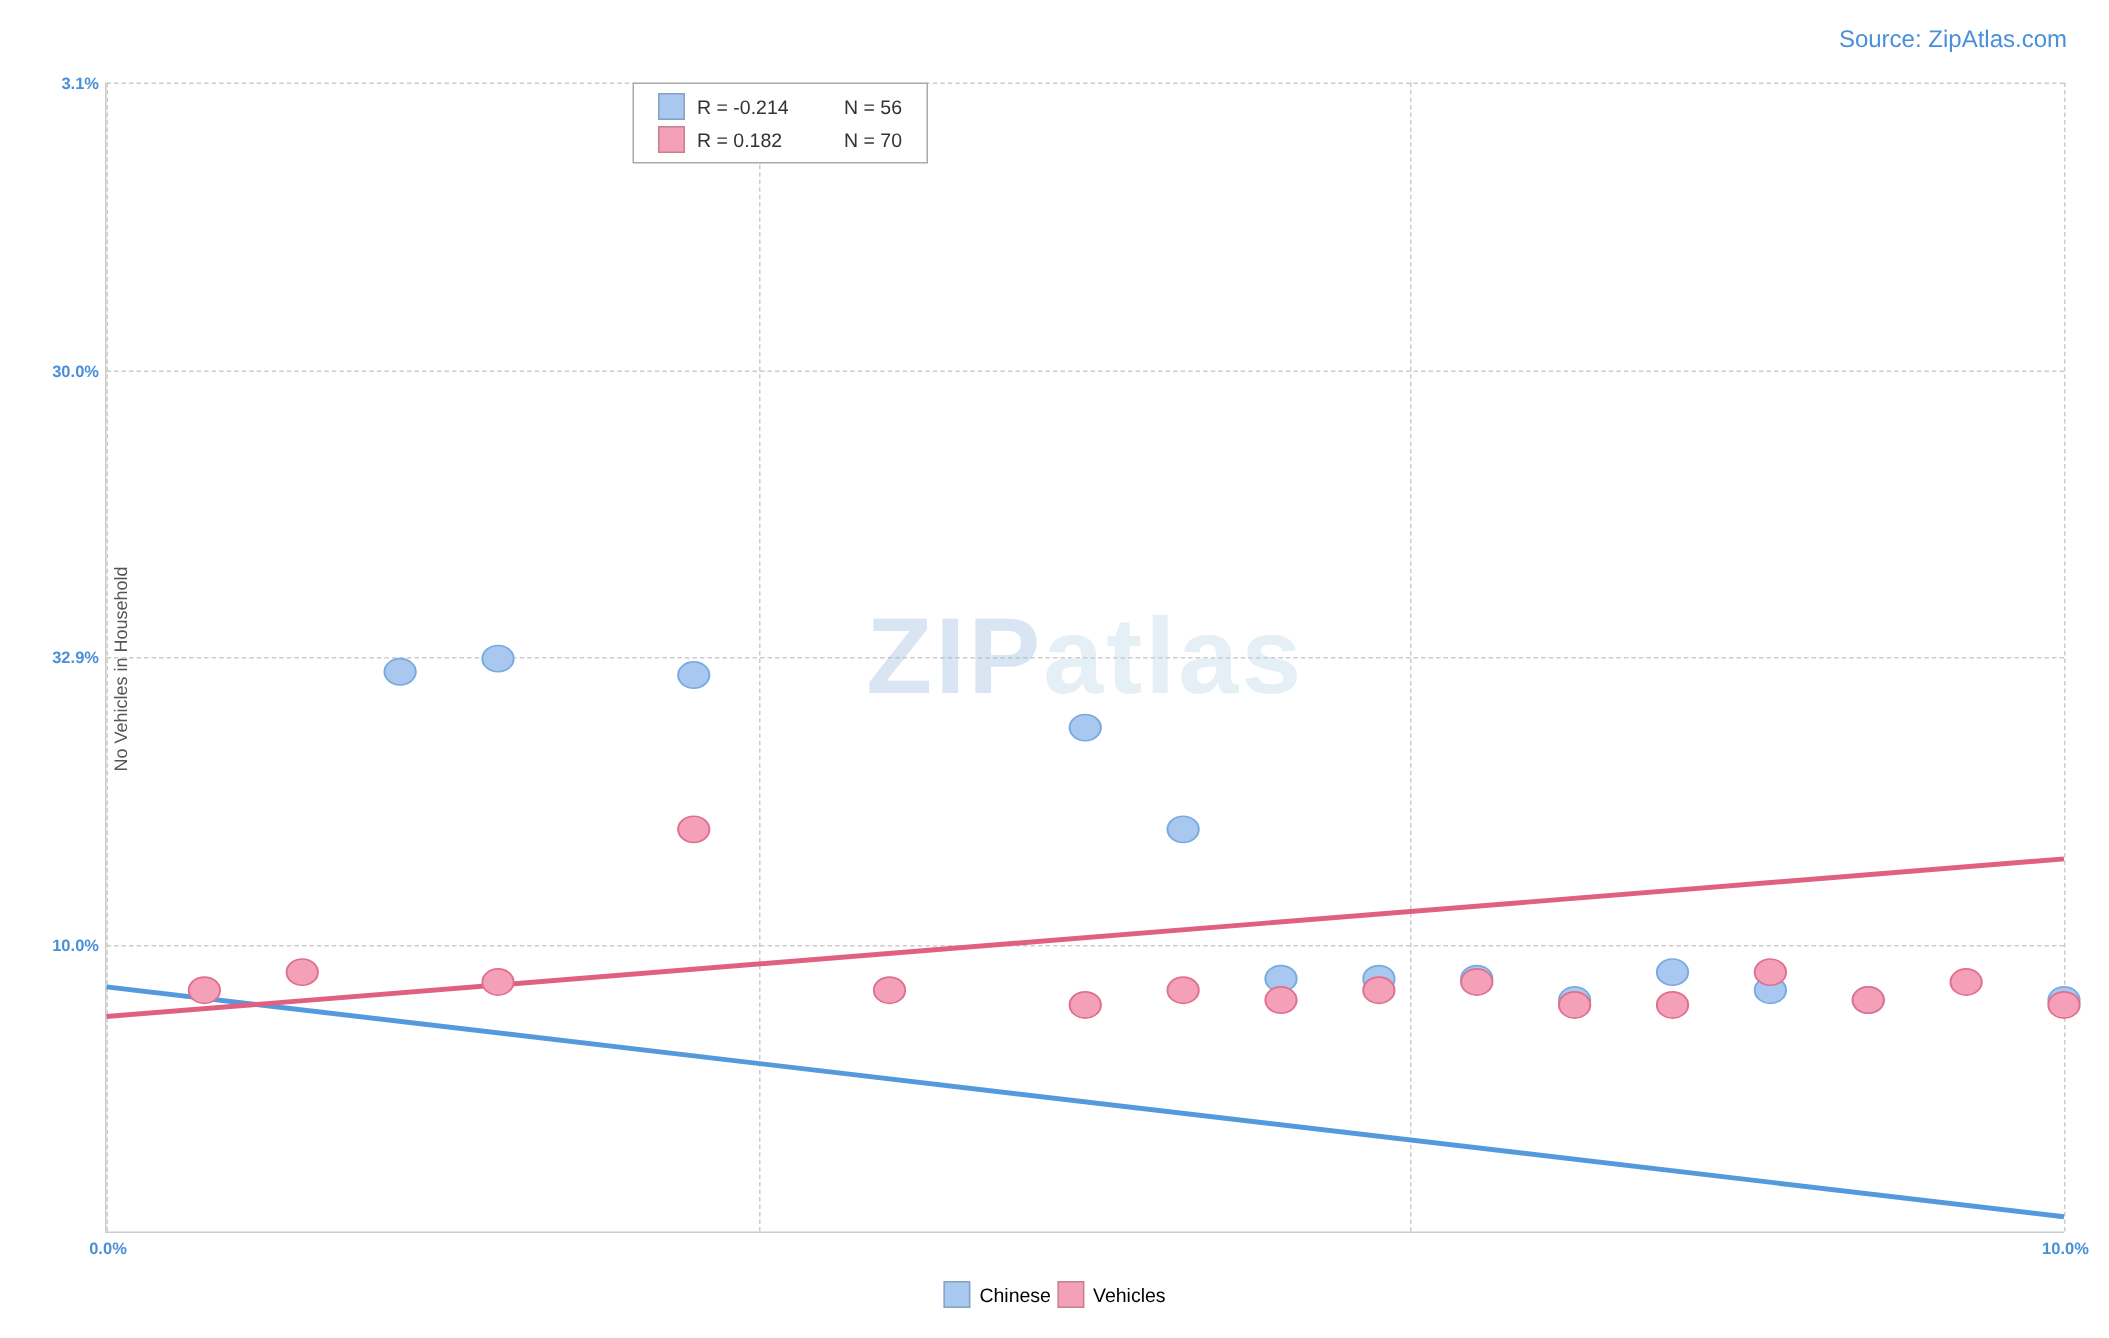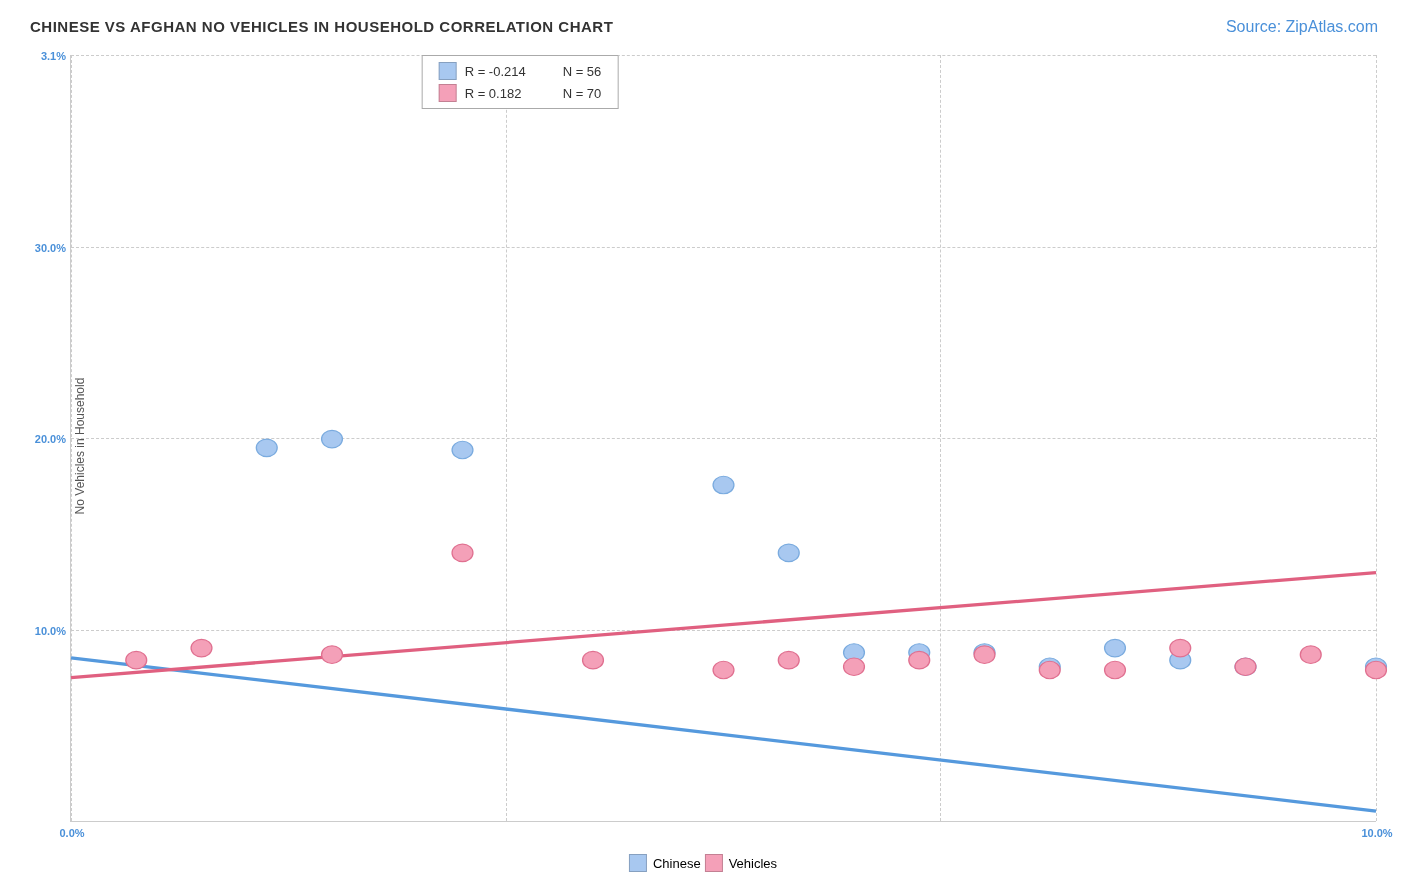--- a/index.html
+++ b/index.html
@@ -151,21 +151,20 @@
       top: 0; left: 0; right: 0; bottom: 0;
       width: 100%;
       height: 100%;
       overflow: visible;
     }
   </style>
 </head>
 <body>
 
 <div class="chart-container">
-  <div class="chart-title">CHINESE VS AFGHAN NO VEHICLES IN HOUSEHOLD CORRELATION CHART</div>
   <div class="source-text">Source: ZipAtlas.com</div>
   <div class="y-axis-label">No Vehicles in Household</div>
 
   <div class="legend" style="position:absolute;top:55px;left:520px;z-index:10;">
     <div class="legend-row">
       <div class="legend-swatch" style="background:#a8c8f0;"></div>
       <span class="legend-r">R = -0.214</span>
       <span class="legend-n">N = 56</span>
     </div>
     <div class="legend-row">
@@ -177,39 +176,42 @@
 
   <div class="chart-area">
 
     <div class="grid-line-h" style="top:0%;">
       <span class="y-tick-label">3.1%</span>
     </div>
     <div class="grid-line-h" style="top:25%;">
       <span class="y-tick-label">30.0%</span>
     </div>
     <div class="grid-line-h" style="top:50%;">
-      <span class="y-tick-label">20.0%</span>
+      <span class="y-tick-label">32.9%</span>
     </div>
     <div class="grid-line-h" style="top:75%;">
       <span class="y-tick-label">10.0%</span>
     </div>
 
     <div class="grid-line-v" style="left:0%;">
       <span class="x-tick-label">0.0%</span>
     </div>
     <div class="grid-line-v" style="left:33.3%;">
       <span class="x-tick-label"></span>
     </div>
     <div class="grid-line-v" style="left:66.6%;">
       <span class="x-tick-label"></span>
     </div>
     <div class="grid-line-v" style="left:100%;">
       <span class="x-tick-label">10.0%</span>
     </div>
 
+    <div class="watermark">
+      <span class="zip">ZIP</span><span class="atlas">atlas</span>
+    </div>
 
     <svg class="scatter" viewBox="0 0 1000 700" preserveAspectRatio="none">
 
       <line x1="0" y1="551" x2="1000" y2="691" stroke="#5599dd" stroke-width="3"></line>
 
       <line x1="0" y1="569" x2="1000" y2="473" stroke="#e06080" stroke-width="3"></line>
 
       <circle cx="150" cy="359" r="8" fill="#a8c8f0" stroke="#7aabdf" stroke-width="1"></circle>
       <circle cx="200" cy="351" r="8" fill="#a8c8f0" stroke="#7aabdf" stroke-width="1"></circle>
       <circle cx="300" cy="361" r="8" fill="#a8c8f0" stroke="#7aabdf" stroke-width="1"></circle>

